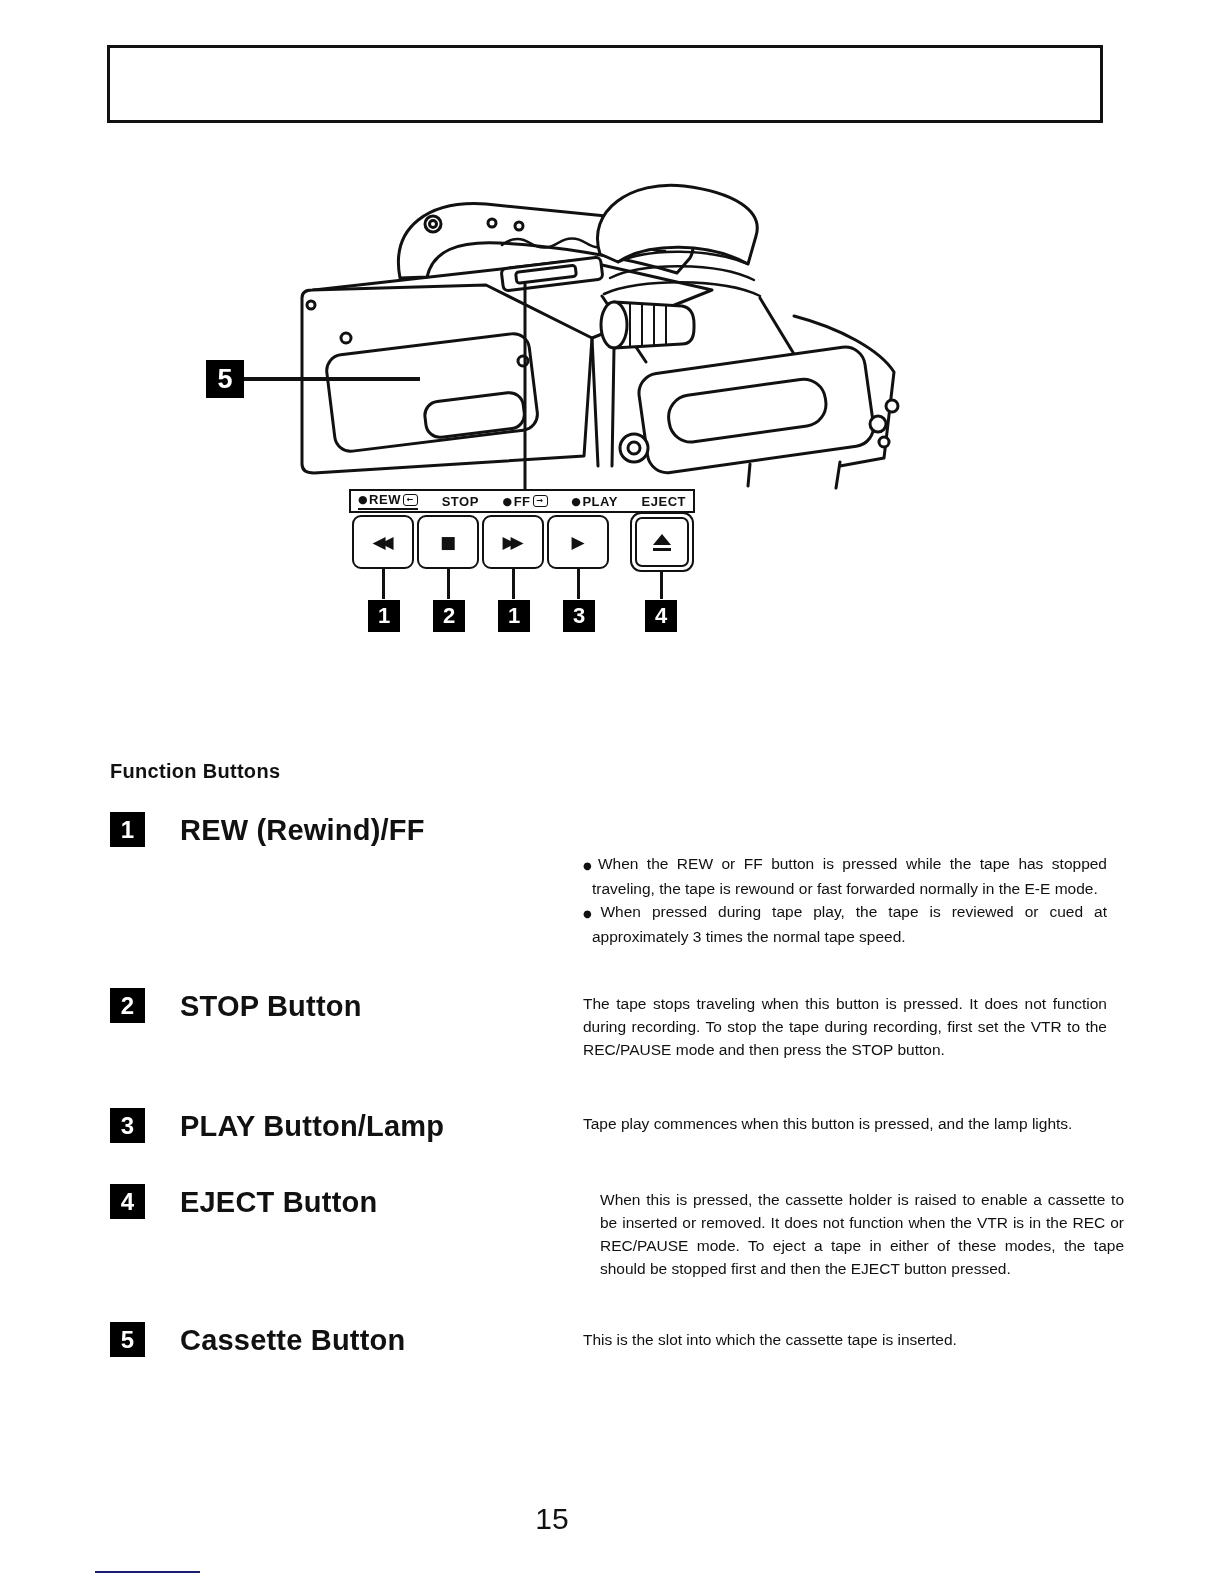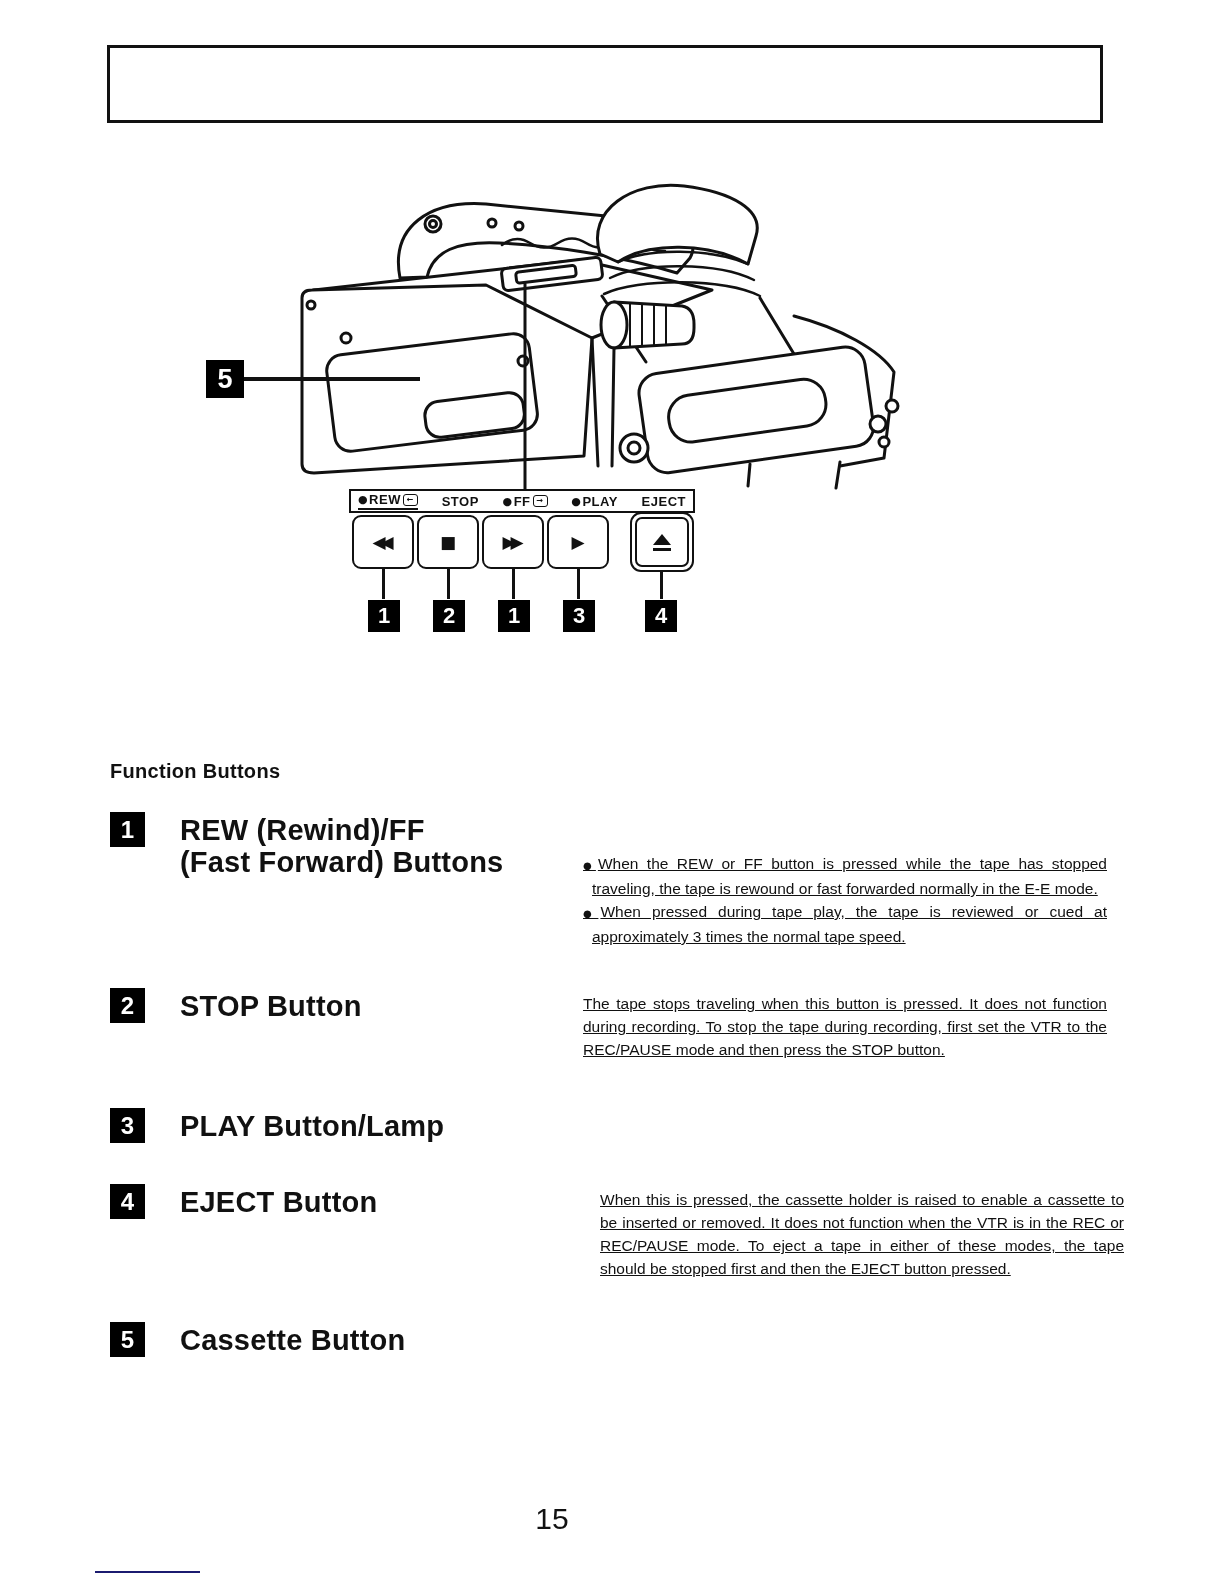--- a/index.html
+++ b/index.html
@@ -42,21 +42,21 @@
   .tri-up{width:0;height:0;border-left:9px solid transparent;
           border-right:9px solid transparent;border-bottom:11px solid #111;}
   .eject-bar{width:18px;height:3px;background:#111;margin-top:3px;}
   .conn{position:absolute;width:3px;background:#111;}
   .num-box{width:32px;height:32px;font-size:22px;}
 
   
   .h1{left:110px;top:760px;font-size:20px;font-weight:bold;letter-spacing:.3px;}
   .sec-num{width:35px;height:35px;font-size:24px;}
   .sec-title{font-size:29px;font-weight:bold;letter-spacing:.2px;line-height:32px;}
-  .body-col{width:524px;font-size:15.5px;line-height:23px;text-align:justify;text-decoration:underline;}
+  .body-col{width:524px;font-size:15.5px;line-height:23px;text-align:justify;}
   .bullet{text-indent:-9px;padding-left:9px;}
   .bullet::before{content:"\25CF";font-size:10px;margin-right:2px;
                   font-family:"DejaVu Sans",sans-serif;}
 
   .page-num{left:0;top:1502px;width:1104px;text-align:center;font-size:30px;}
   .blue-line{left:95px;top:1571px;width:105px;height:2px;background:#1b1b70;}
 </style>
 </head>
 <body>
 
@@ -166,37 +166,38 @@
   <div class="abs callout-box num-box" style="left:433px;top:600px;">2</div>
   <div class="abs callout-box num-box" style="left:498px;top:600px;">1</div>
   <div class="abs callout-box num-box" style="left:563px;top:600px;">3</div>
   <div class="abs callout-box num-box" style="left:645px;top:600px;">4</div>
 
   <div class="abs h1">Function Buttons</div>
 
   <div class="abs callout-box sec-num" style="left:110px;top:812px;">1</div>
   <div class="abs sec-title" style="left:180px;top:814px;">
     <div>REW (Rewind)/FF</div>
-    <div>(Fast Forward) Buttons</div>
   </div>
   <div class="abs body-col" style="left:583px;top:852px;">
     <div class="bullet">When the REW or FF button is pressed while the tape has stopped traveling, the tape is rewound or fast forwarded normally in the E-E mode.</div>
     <div class="bullet">When pressed during tape play, the tape is reviewed or cued at approximately 3 times the normal tape speed.</div>
   </div>
 
   <div class="abs callout-box sec-num" style="left:110px;top:988px;">2</div>
   <div class="abs sec-title" style="left:180px;top:990px;">STOP Button</div>
   <div class="abs body-col" style="left:583px;top:992px;">The tape stops traveling when this button is pressed. It does not function during recording. To stop the tape during recording, first set the VTR to the REC/PAUSE mode and then press the STOP button.</div>
 
   <div class="abs callout-box sec-num" style="left:110px;top:1108px;">3</div>
   <div class="abs sec-title" style="left:180px;top:1110px;">PLAY Button/Lamp</div>
+  <div class="abs body-col" style="left:583px;top:1112px;">Tape play commences when this button is pressed, and the lamp lights.</div>
 
   <div class="abs callout-box sec-num" style="left:110px;top:1184px;">4</div>
   <div class="abs sec-title" style="left:180px;top:1186px;">EJECT Button</div>
   <div class="abs body-col" style="left:600px;top:1188px;">When this is pressed, the cassette holder is raised to enable a cassette to be inserted or removed. It does not function when the VTR is in the REC or REC/PAUSE mode. To eject a tape in either of these modes, the tape should be stopped first and then the EJECT button pressed.</div>
 
   <div class="abs callout-box sec-num" style="left:110px;top:1322px;">5</div>
   <div class="abs sec-title" style="left:180px;top:1324px;">Cassette Button</div>
+  <div class="abs body-col" style="left:583px;top:1328px;">This is the slot into which the cassette tape is inserted.</div>
 
   <div class="abs page-num">15</div>
   <div class="abs blue-line"></div>
 
 </div>
 
 </body></html>

